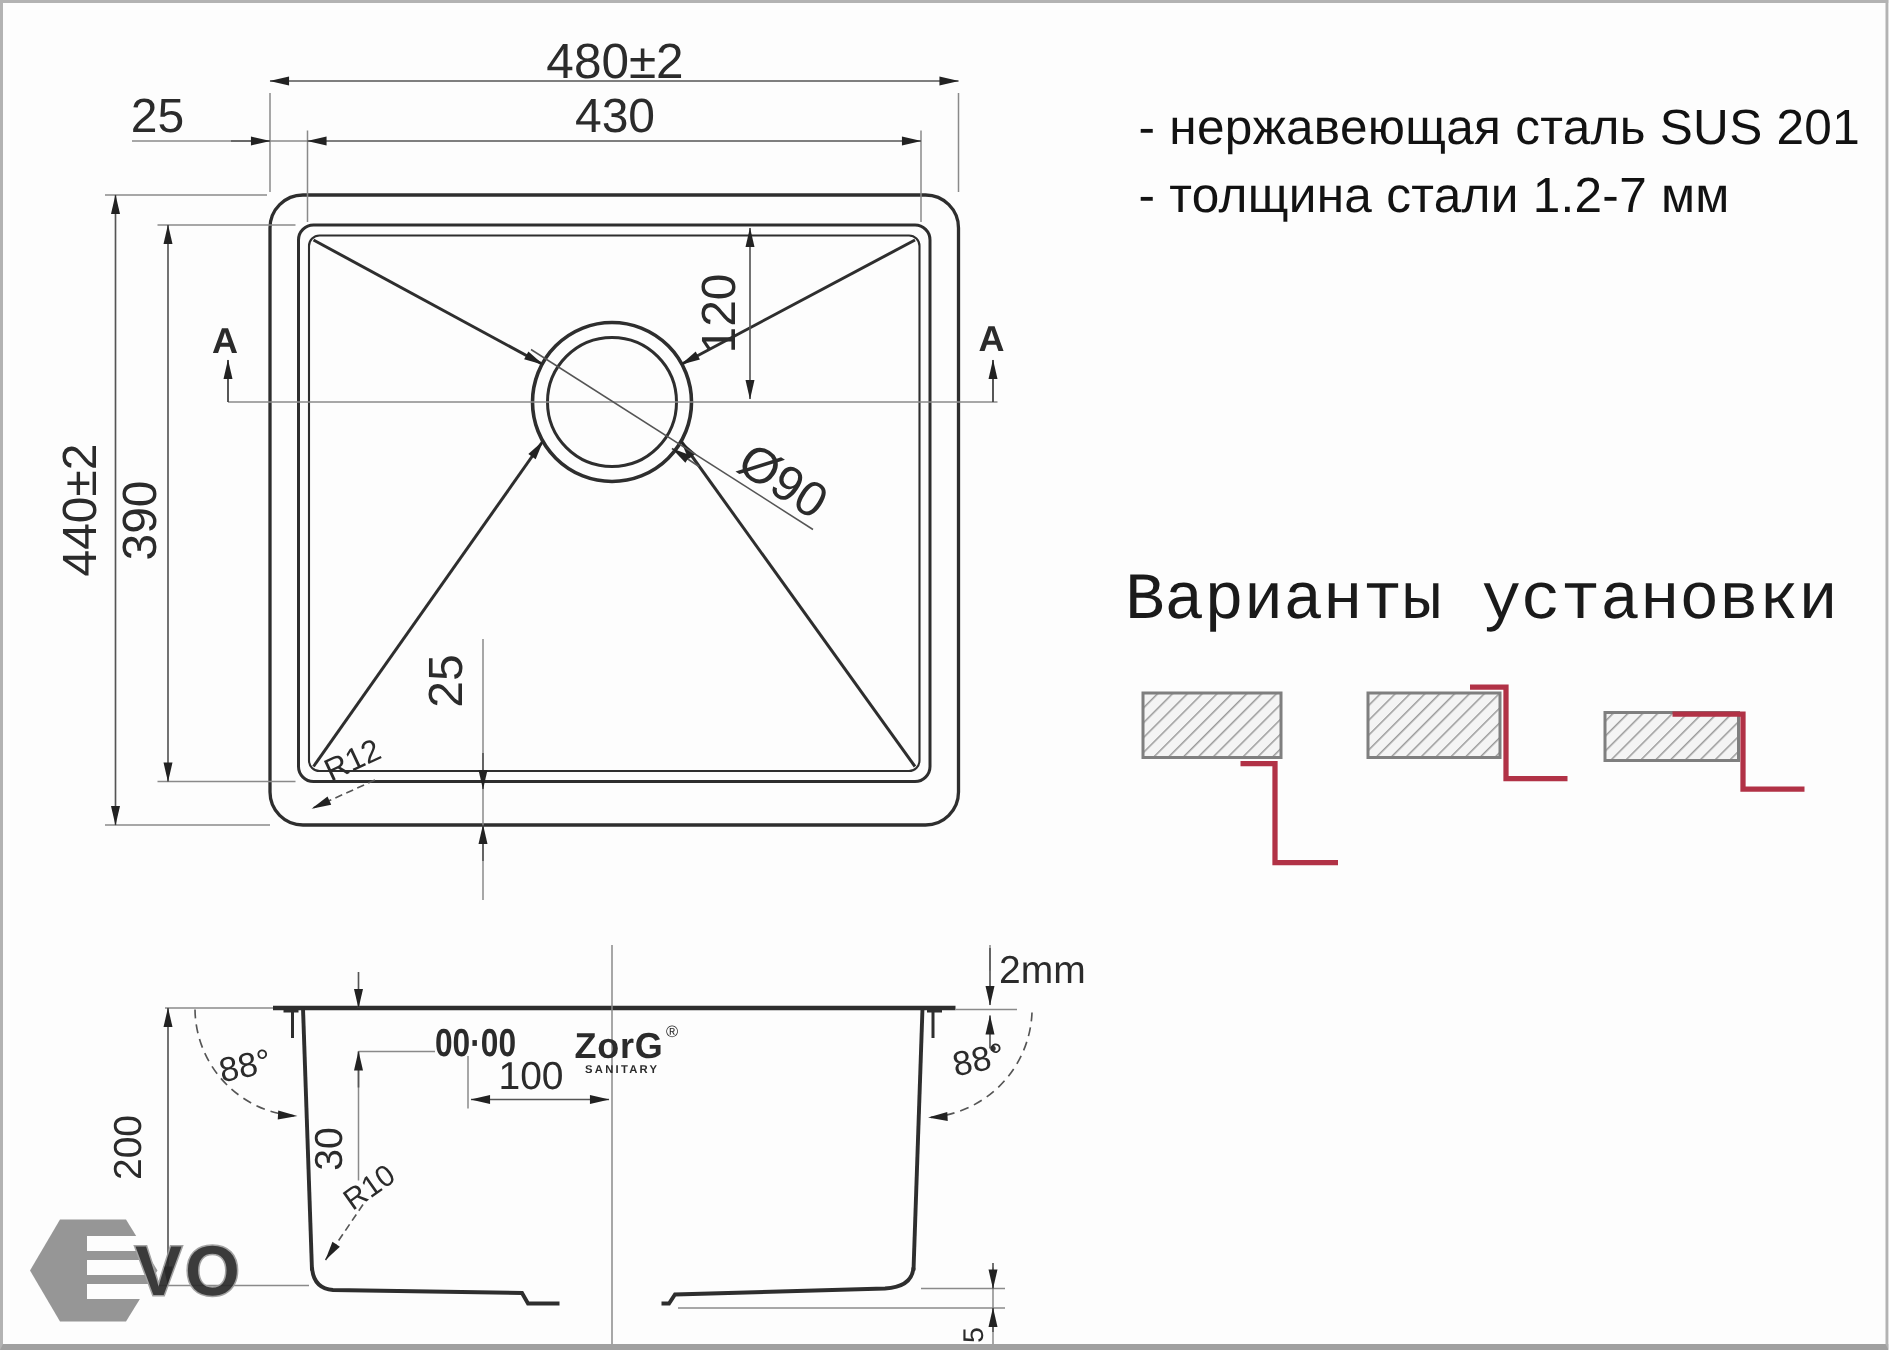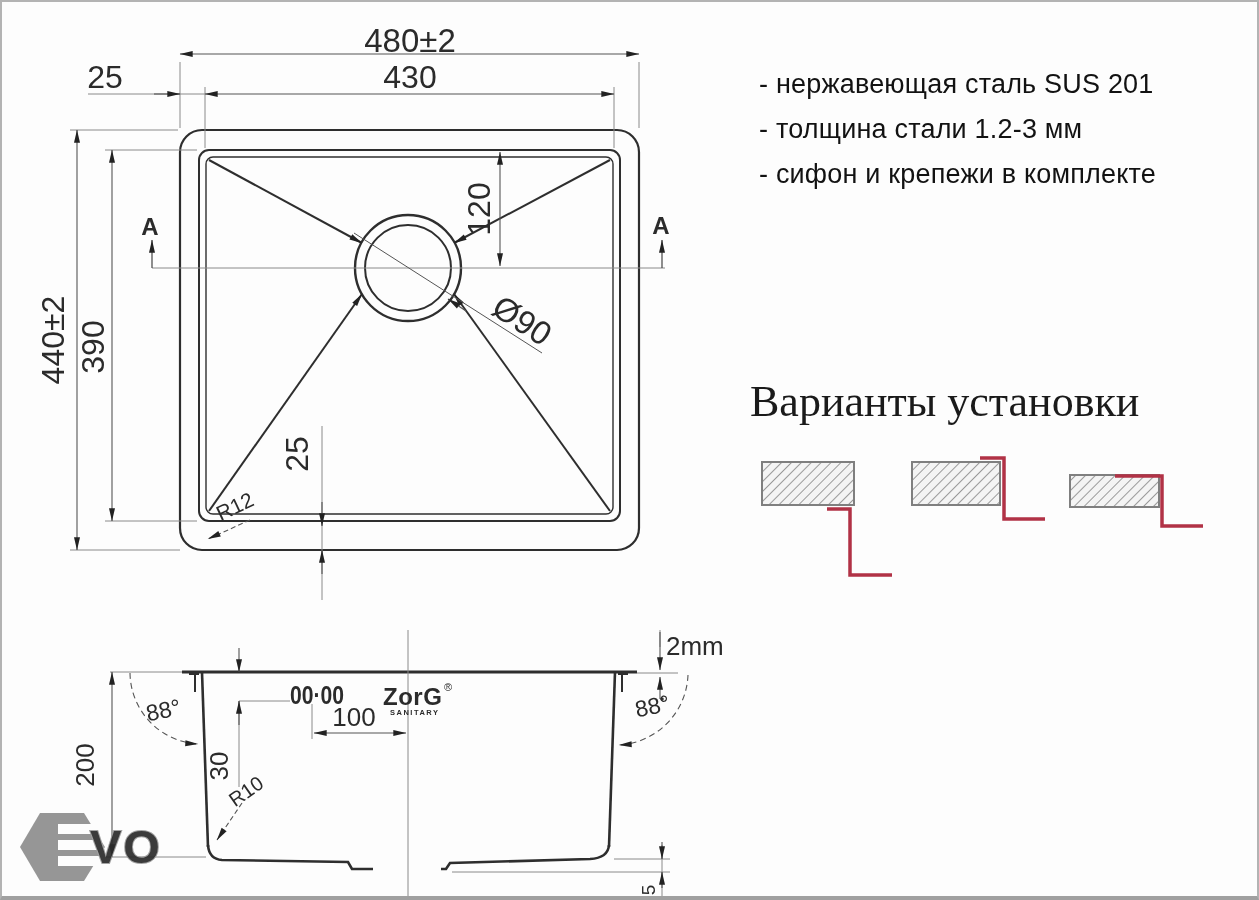--- a/index.html
+++ b/index.html
@@ -10,26 +10,26 @@
     border:2px solid #b3b3b3;
     border-bottom:4px solid #a0a0a0;
     box-sizing:border-box;
     overflow:hidden;
     font-family:"Liberation Sans", sans-serif;
   }
   svg{position:absolute;left:0;top:0;}
   svg text{font-family:"Liberation Sans", sans-serif;fill:#2b2b2b;}
   .features{
     position:absolute;left:757px;top:60px;width:460px;
-    font-size:27px;line-height:45px;color:#121212;
+    font-size:33px;line-height:45px;color:#121212;
     letter-spacing:0.2px;white-space:nowrap;
   }
   .install-title{
     position:absolute;left:748px;top:374px;width:470px;
-    font-family:Liberation Serif, serif;
+    font-family:Liberation Mono, monospace;
     font-size:44px;color:#1a1a1a;white-space:nowrap;
   }
 </style>
 </head>
 <body>
 
 <div class="page">
 
   <svg width="745" height="900" viewBox="0 0 745 900">
     <defs>
@@ -154,22 +154,21 @@
       <g>
         <text x="381" y="703" font-size="24" font-weight="800" fill="#111" letter-spacing="0.5">ZorG</text>
         <text x="442" y="689" font-size="11" fill="#111">®</text>
         <text x="388" y="713" font-size="7.5" font-weight="700" letter-spacing="1.5" fill="#222">SANITARY</text>
       </g>
     </g>
   </svg>
 
   <div class="features">
     <div>- нержавеющая сталь SUS 201</div>
-    <div>- толщина стали 1.2-3 мм</div>
-    <div>- сифон и крепежи в комплекте</div>
+    <div>- толщина стали 1.2-7 мм</div>
   </div>
 
   <div class="install-title">Варианты установки</div>
 
   <svg style="left:740px;top:440px" width="519" height="150" viewBox="0 0 519 150">
     <defs>
       <pattern id="hatch" width="7" height="7" patternTransform="rotate(45)" patternUnits="userSpaceOnUse">
         <rect width="7" height="7" fill="#f4f4f4"></rect>
         <line x1="0" y1="0" x2="0" y2="7" stroke="#9a9a9a" stroke-width="2"></line>
       </pattern>

